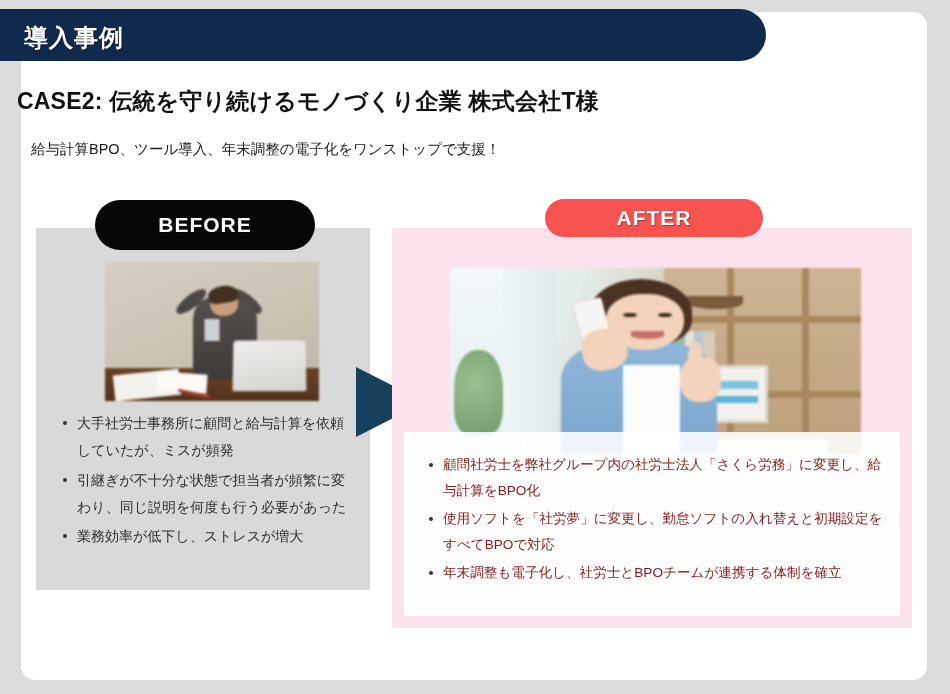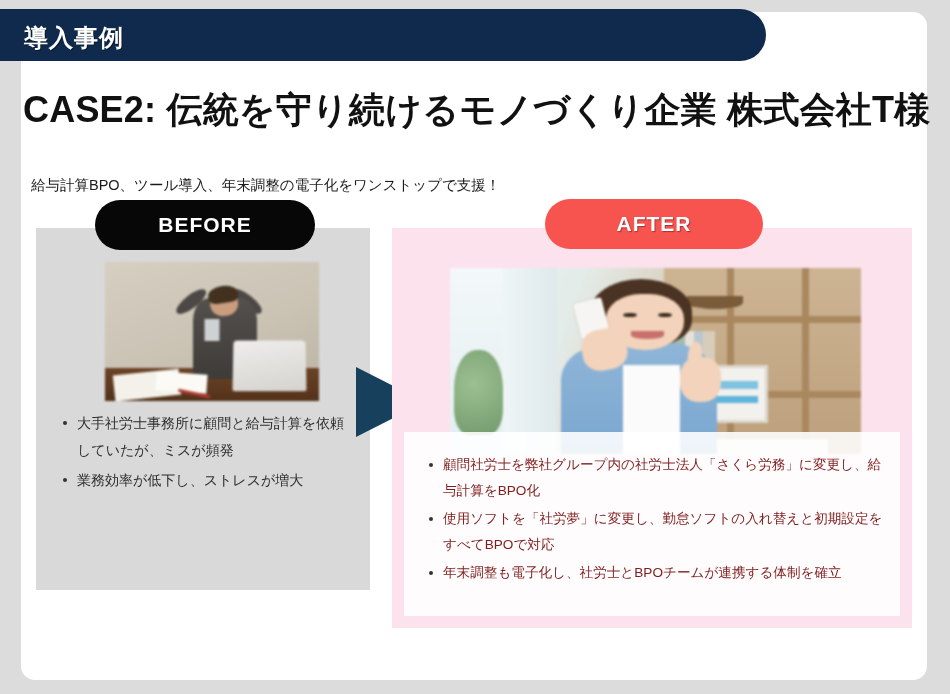--- a/index.html
+++ b/index.html
@@ -24,27 +24,27 @@
     border-top-right-radius:26px;border-bottom-right-radius:26px;
   }
   .ribbon-title{
     position:absolute;left:24px;top:13px;
     color:#ffffff;font-size:24px;font-weight:bold;letter-spacing:1px;
     text-shadow:1px 1px 0 rgba(0,0,0,.45);
   }
 
   
   .case-title{
-    position:absolute;left:23px;top:86px;
-    font-size:36px;font-weight:bold;color:#111111;letter-spacing:.2px;
+    position:absolute;left:17px;top:86px;
+    font-size:23px;font-weight:bold;color:#111111;letter-spacing:.2px;
     white-space:nowrap;
   }
   .subtitle{
     position:absolute;left:31px;top:140px;
-    font-size:14.5px;color:#1a1a1a;white-space:nowrap;margin-top:36px;
+    font-size:14.5px;color:#1a1a1a;white-space:nowrap;
   }
 
   
   .before-panel{
     position:absolute;left:36px;top:228px;width:334px;height:362px;
     background:#d9d9d9;
   }
   .before-photo{
     position:absolute;left:105px;top:262px;width:214px;height:139px;
     overflow:hidden;background:#cdc6ba;
@@ -76,21 +76,21 @@
   .pill{
     position:absolute;display:flex;align-items:center;justify-content:center;
     border-radius:60px;color:#ffffff;font-weight:bold;
     text-shadow:1px 1px 1px rgba(0,0,0,.35);
   }
   .pill-before{
     left:95px;top:200px;width:220px;height:50px;
     background:#070707;font-size:21px;letter-spacing:1px;
   }
   .pill-after{
-    left:545px;top:199px;width:218px;height:50px;
+    left:545px;top:199px;width:218px;height:38px;
     background:#f7534f;font-size:21px;letter-spacing:1px;
   }
 
   
   .arrow{
     position:absolute;left:356px;top:367px;width:0;height:0;
     border-top:35px solid transparent;
     border-bottom:35px solid transparent;
     border-left:69px solid #16405c;
   }
@@ -214,20 +214,21 @@
       <div class="b-paper1"></div>
       <div class="b-paper2"></div>
       <div class="b-pen"></div>
       <div class="b-laptop"></div>
     </div>
   </div>
 
   <div class="before-list">
     <ul class="bl">
       <li>大手社労士事務所に顧問と給与計算を依頼していたが、ミスが頻発</li>
+      <li>引継ぎが不十分な状態で担当者が頻繁に変わり、同じ説明を何度も行う必要があった</li>
       <li>業務効率が低下し、ストレスが増大</li>
     </ul>
   </div>
 
   <div class="pill pill-before">BEFORE</div>
 
   <div class="arrow"></div>
 
   <div class="after-panel"></div>
 

